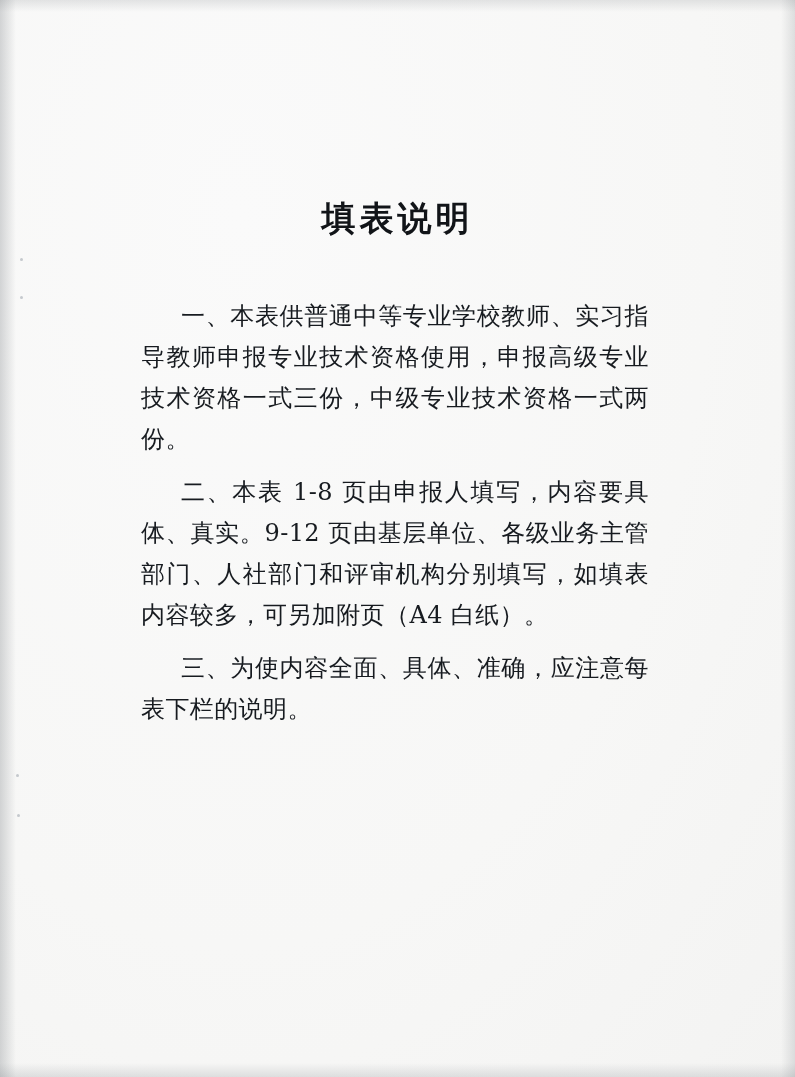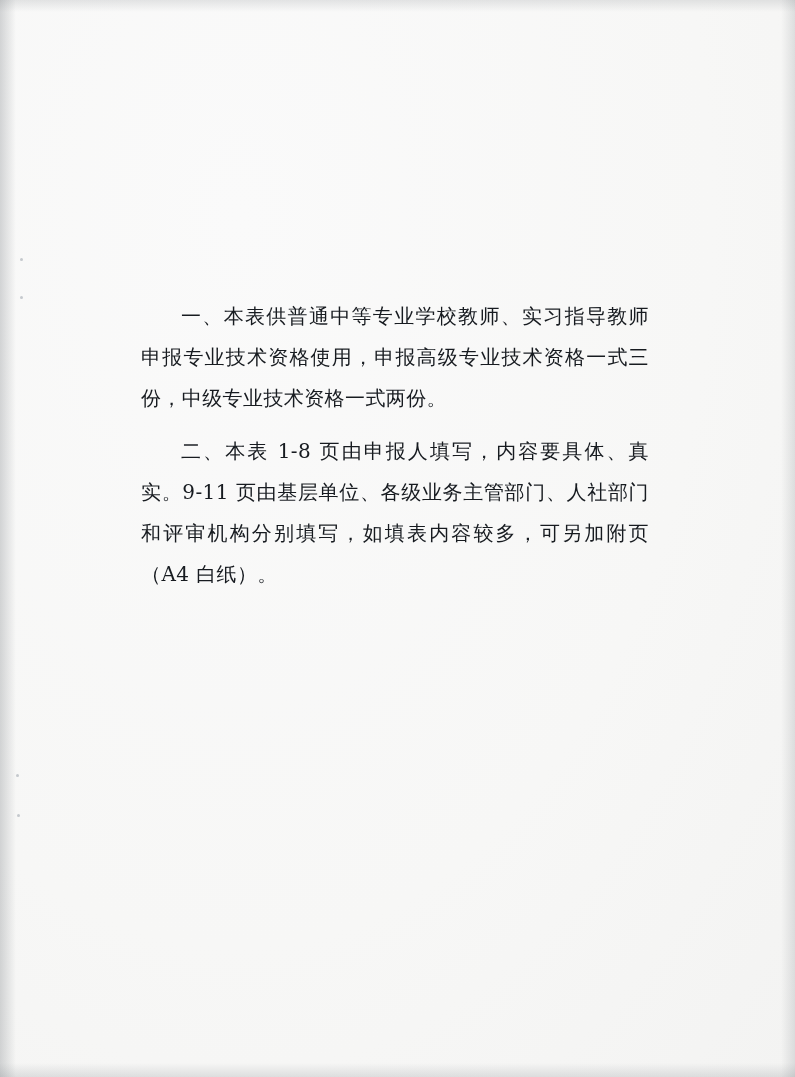--- a/index.html
+++ b/index.html
@@ -84,21 +84,21 @@
 
   .body-block {
     position: absolute;
     left: 141px;
     top: 296px;
     width: 508px;
   }
 
   .para {
     font-family: "DejaVu Serif", "Liberation Serif", serif;
-    font-size: 20px;
+    font-size: 24px;
     line-height: 41px;
     color: #171b20;
     text-align: justify;
     text-justify: inter-character;
     text-indent: 40px;
     margin: 0 0 12px 0;
     letter-spacing: 0.4px;
   }
   .para:last-child { margin-bottom: 0; }
 </style>
@@ -112,20 +112,22 @@
   <div class="edge-top"></div>
   <div class="edge-bottom"></div>
 
   <div class="speck" style="left:20px; top:258px; width:3px; height:3px;"></div>
   <div class="speck" style="left:20px; top:296px; width:3px; height:3px;"></div>
   <div class="speck" style="left:16px; top:774px; width:3px; height:3px;"></div>
   <div class="speck" style="left:17px; top:814px; width:3px; height:3px;"></div>
 
   <div class="content">
 
+    <div class="doc-title">填表说明</div>
 
     <div class="body-block">
       <p class="para">一、本表供普通中等专业学校教师、实习指导教师申报专业技术资格使用，申报高级专业技术资格一式三份，中级专业技术资格一式两份。</p>
-      <p class="para">二、本表 1-8 页由申报人填写，内容要具体、真实。9-11 页由基层单位、各级业务主管部门、人社部门和评审机构分别填写，如填表内容较多，可另加附页（A4 白纸）。</p>
+      <p class="para">二、本表 1-8 页由申报人填写，内容要具体、真实。9-12 页由基层单位、各级业务主管部门、人社部门和评审机构分别填写，如填表内容较多，可另加附页（A4 白纸）。</p>
+      <p class="para">三、为使内容全面、具体、准确，应注意每表下栏的说明。</p>
     </div>
 
   </div>
 </div>
 
 </body></html>

